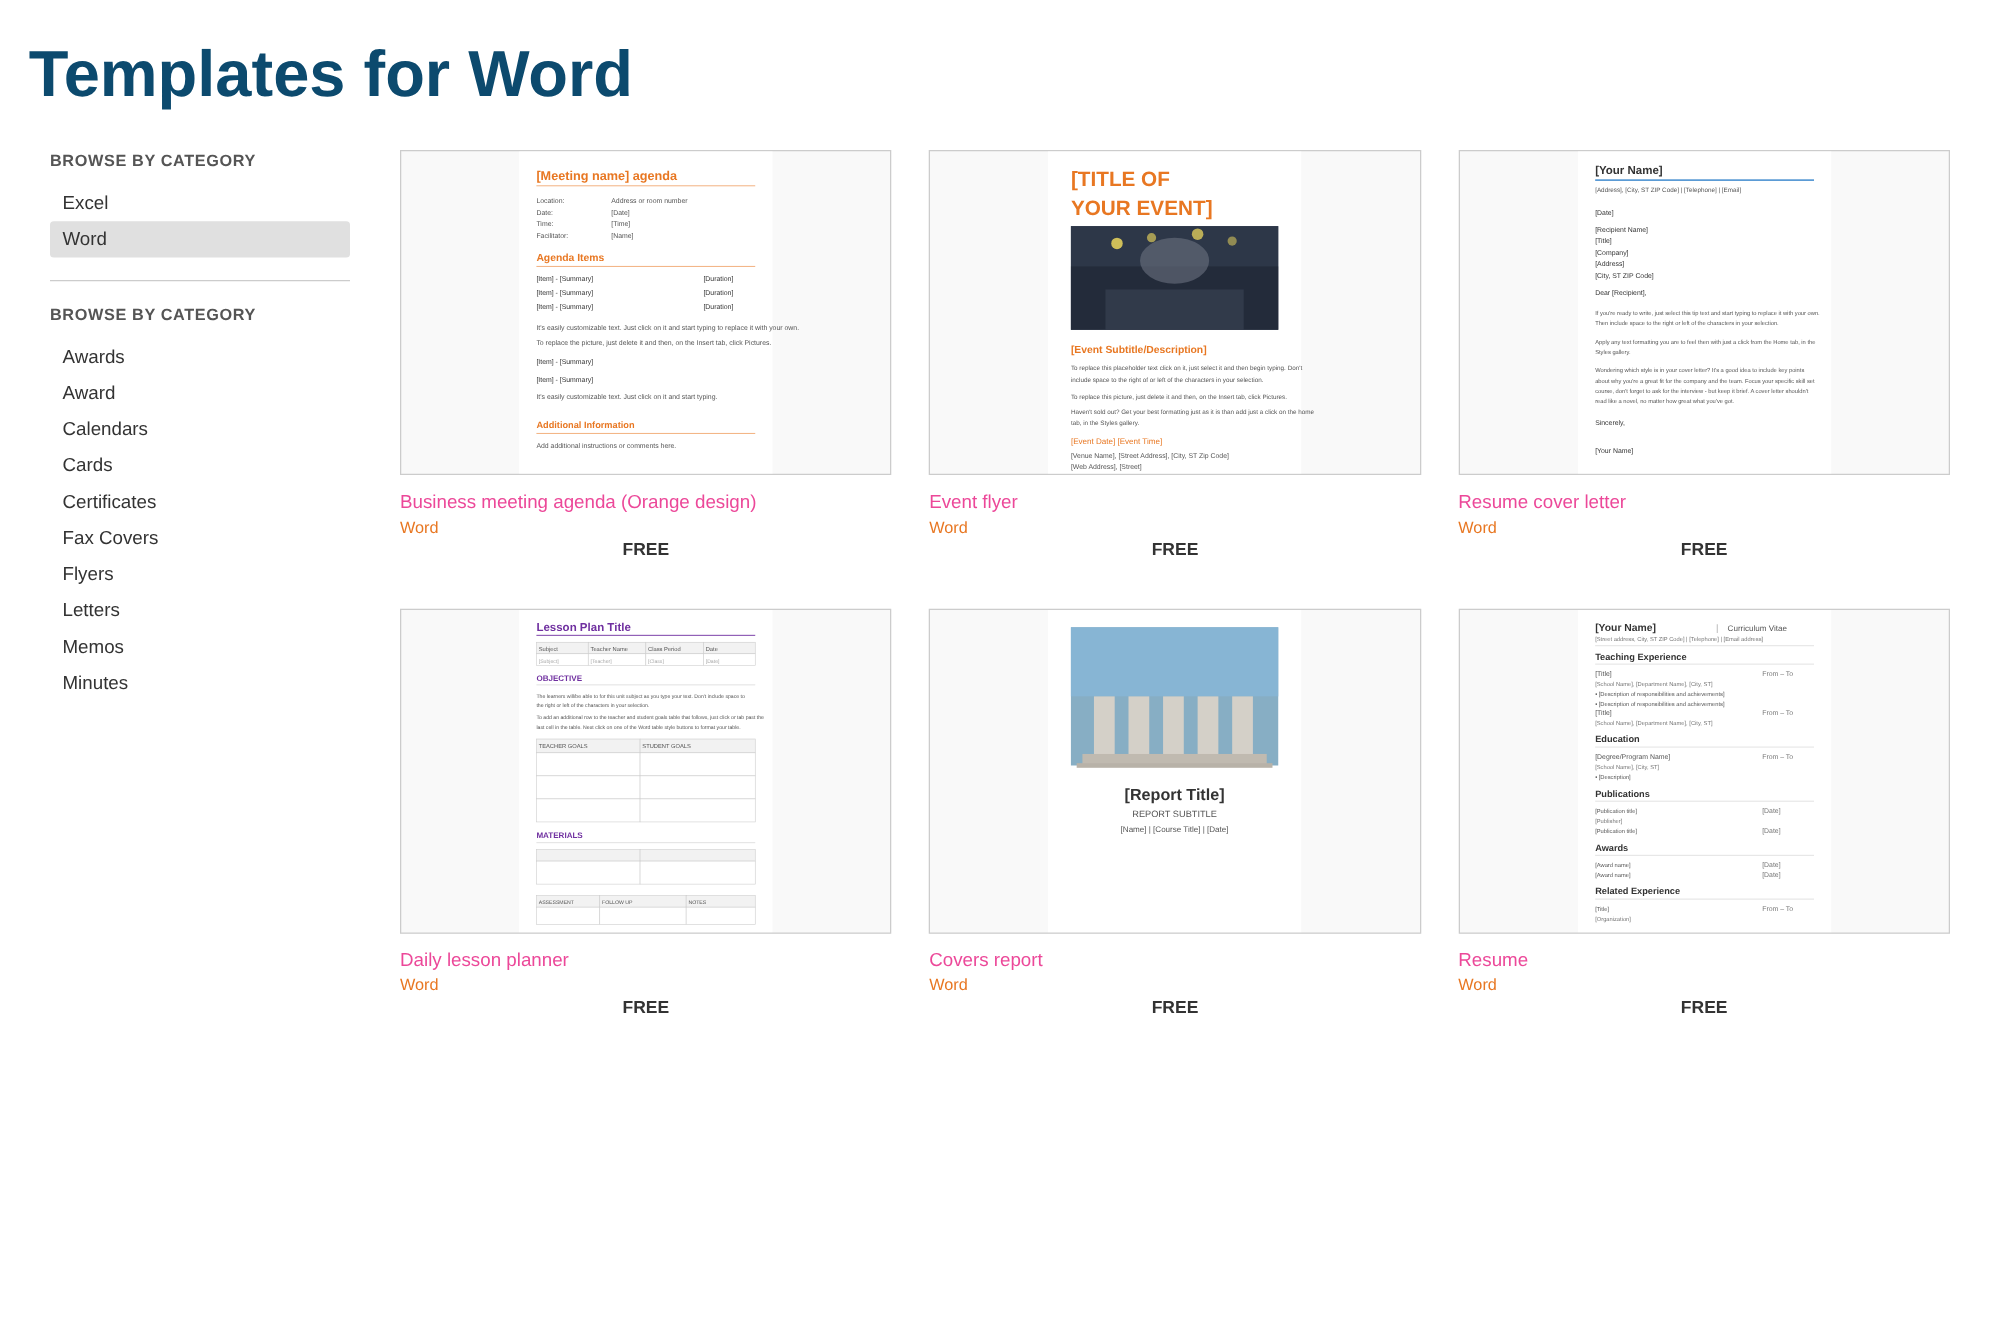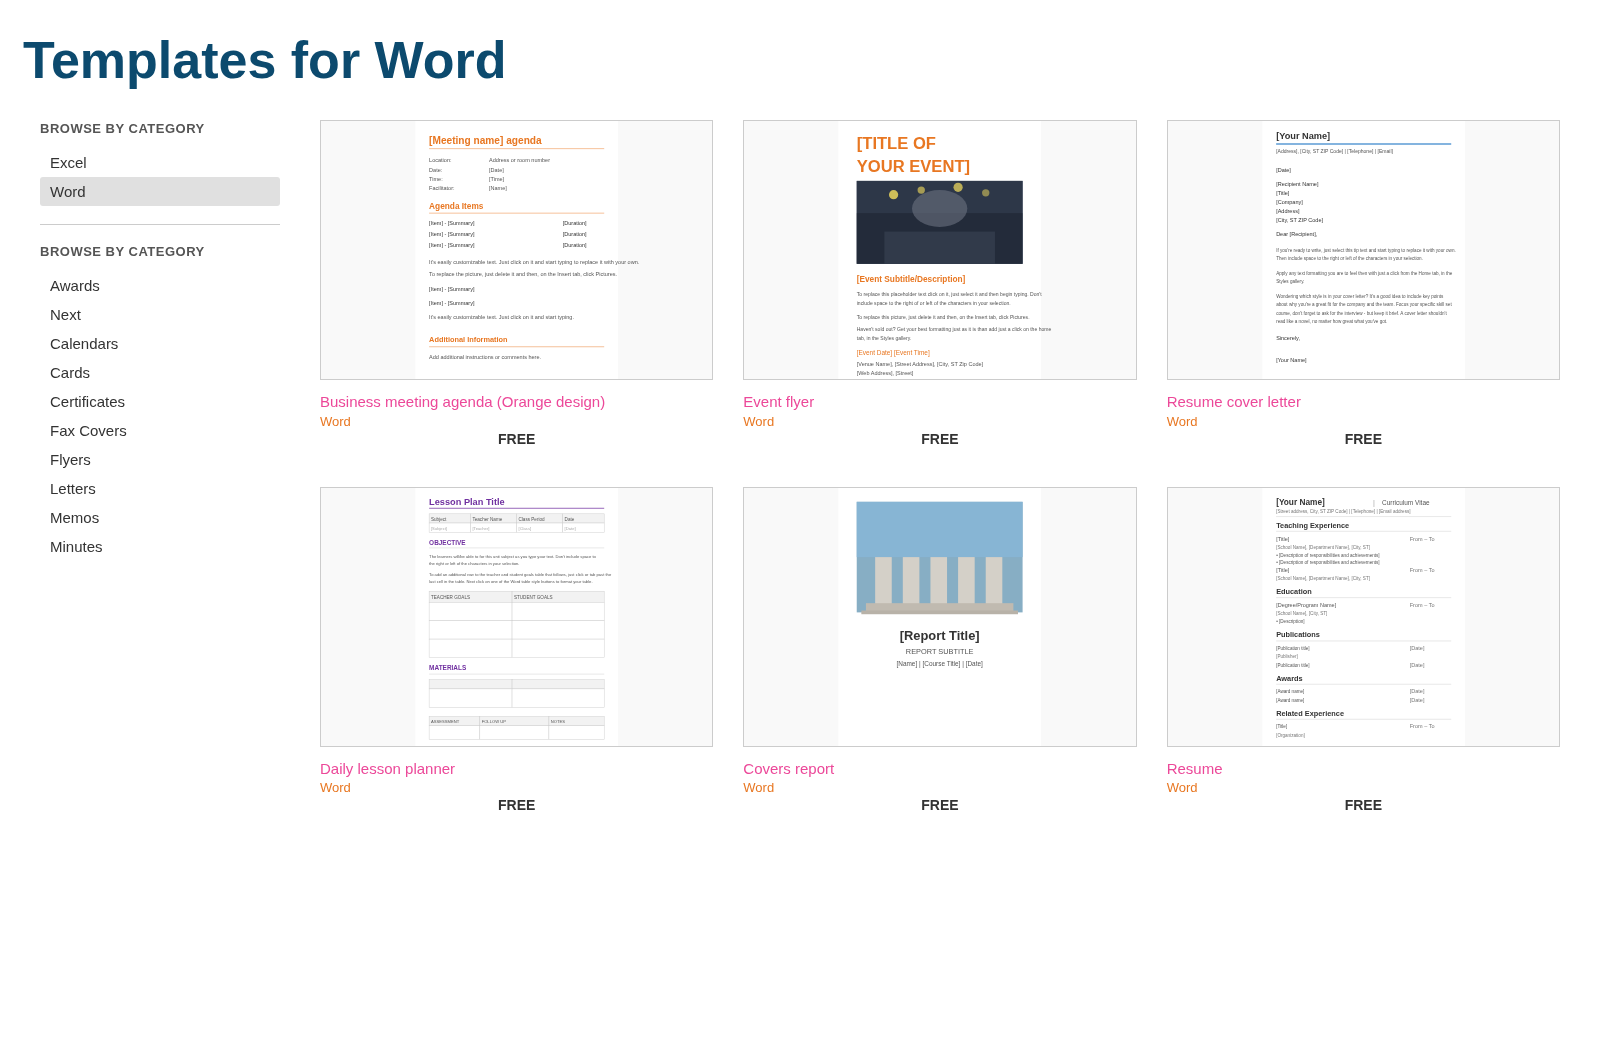--- a/index.html
+++ b/index.html
@@ -115,21 +115,21 @@
     <div class="sidebar-section-title">BROWSE BY CATEGORY</div>
 
     <a class="sidebar-item">Excel</a>
     <a class="sidebar-item active">Word</a>
 
     <hr class="sidebar-divider">
 
     <div class="sidebar-section-title">BROWSE BY CATEGORY</div>
 
     <a class="sidebar-item">Awards</a>
-    <a class="sidebar-item">Next</a>
+    <a class="sidebar-item">Award</a>
     <a class="sidebar-item">Calendars</a>
     <a class="sidebar-item">Cards</a>
     <a class="sidebar-item">Certificates</a>
     <a class="sidebar-item">Fax Covers</a>
     <a class="sidebar-item">Flyers</a>
     <a class="sidebar-item">Letters</a>
     <a class="sidebar-item">Memos</a>
     <a class="sidebar-item">Minutes</a>
   </div>
 

